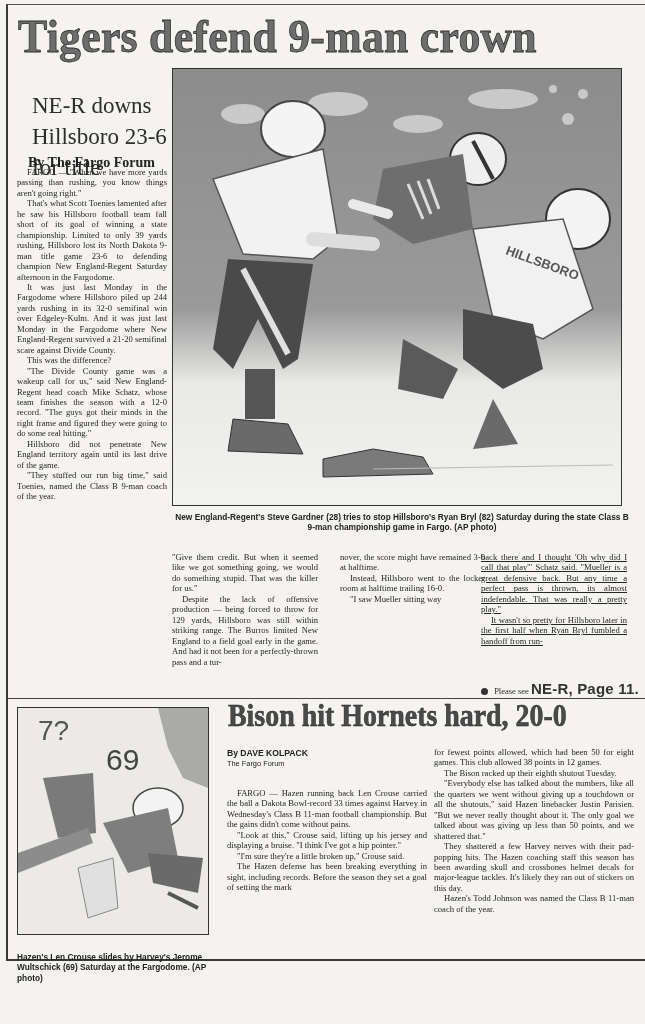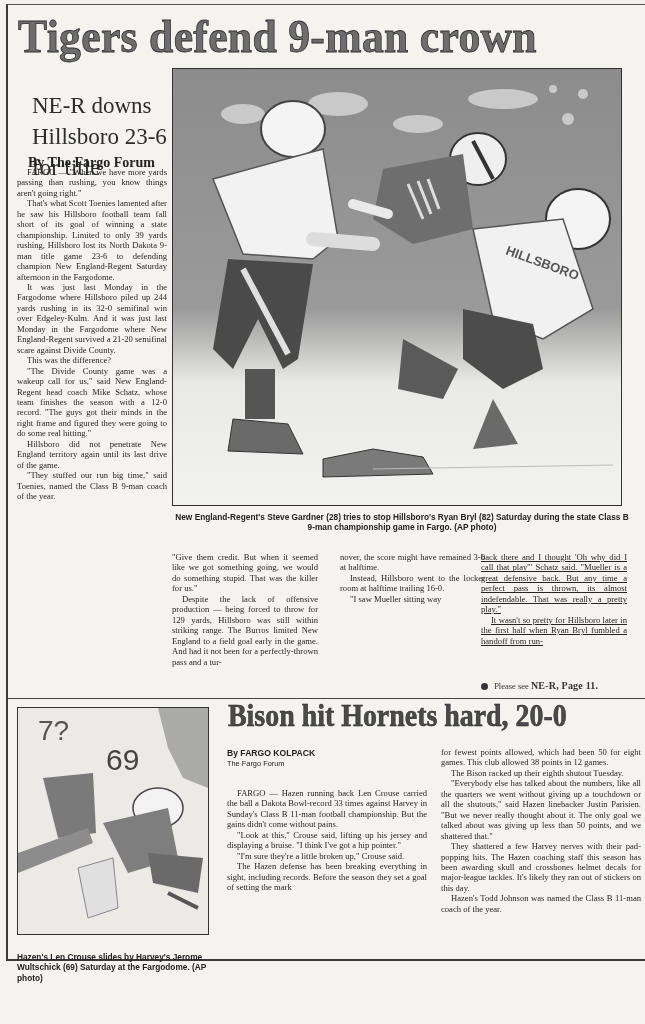--- a/index.html
+++ b/index.html
@@ -37,21 +37,21 @@
     border: 1.5px solid #333; background: #9a9a9a; overflow: hidden;
   }
   .caption-main {
     position: absolute; left: 172px; top: 512px; width: 460px;
     font-family: "Liberation Sans", sans-serif; font-weight: bold;
     font-size: 8.3px; line-height: 10px; color: #222; text-align: center;
   }
   .see-also {
     position: absolute; left: 481px; top: 680px; font-size: 8.5px; color: #333;
   }
-  .see-also b { font-family: Liberation Serif, serif; font-size: 10px; letter-spacing: 0.2px; }
+  .see-also b { font-family: Liberation Sans, sans-serif; font-size: 15px; letter-spacing: 0.2px; }
   .see-also .bullet { display: inline-block; width: 7px; height: 7px; border-radius: 50%; background: #333; margin-right: 4px; vertical-align: -1px; }
   .divider-h { position: absolute; height: 0; border-top: 1.5px solid #444; }
   .headline2 {
     position: absolute; left: 228px; top: 698px; margin: 0; font-weight: bold;
     font-size: 31px; line-height: 36px; color: #4a4a4a; -webkit-text-stroke: 0.5px #222;
     transform: scaleX(0.9); transform-origin: left top; white-space: nowrap;
   }
   .byline2 { position: absolute; left: 227px; top: 748px; font-family: "Liberation Sans", sans-serif; color: #222; }
   .byline2 .name { font-size: 8.6px; font-weight: bold; display: block; line-height: 11px; }
   .byline2 .org { font-size: 7.4px; display: block; line-height: 10px; }
@@ -180,31 +180,31 @@
     <ellipse cx="140" cy="100" rx="25" ry="20" fill="#f3f3f3" stroke="#444" stroke-width="1.5"></ellipse>
     <path d="M85 115 L150 100 L160 150 L110 165 Z" fill="#7e7e7e"></path>
     <path d="M130 145 L185 150 L180 185 L135 175 Z" fill="#6a6a6a"></path>
     <path d="M150 185 L180 200" stroke="#555" stroke-width="4"></path>
     <path d="M60 160 L95 150 L100 200 L70 210 Z" fill="#e0e0e0" stroke="#888"></path>
   </svg>
 </div>
 
 <h2 class="headline2">Bison hit Hornets hard, 20-0</h2>
 <div class="byline2">
-  <span class="name">By FARGO KOLPACK</span>
+  <span class="name">By DAVE KOLPACK</span>
   <span class="org">The Fargo Forum</span>
 </div>
 
 <div class="col" style="left:227px; top:788px; width:200px;">
-  <p>FARGO — Hazen running back Len Crouse carried the ball a Dakota Bowl-record 33 times against Harvey in Sunday's Class B 11-man football championship. But the gains didn't come without pains.</p>
+  <p>FARGO — Hazen running back Len Crouse carried the ball a Dakota Bowl-record 33 times against Harvey in Wednesday's Class B 11-man football championship. But the gains didn't come without pains.</p>
   <p>"Look at this," Crouse said, lifting up his jersey and displaying a bruise. "I think I've got a hip pointer."</p>
   <p>"I'm sure they're a little broken up," Crouse said.</p>
   <p>The Hazen defense has been breaking everything in sight, including records. Before the season they set a goal of setting the mark</p>
 </div>
-<div class="col" style="left:434px; top:747px; width:200px;margin-left:7px;">
+<div class="col" style="left:434px; top:747px; width:200px;">
   <p style="text-indent:0">for fewest points allowed, which had been 50 for eight games. This club allowed 38 points in 12 games.</p>
   <p>The Bison racked up their eighth shutout Tuesday.</p>
   <p>"Everybody else has talked about the numbers, like all the quarters we went without giving up a touchdown or all the shutouts," said Hazen linebacker Justin Parisien. "But we never really thought about it. The only goal we talked about was giving up less than 50 points, and we shattered that."</p>
   <p>They shattered a few Harvey nerves with their pad-popping hits. The Hazen coaching staff this season has been awarding skull and crossbones helmet decals for major-league tackles. It's likely they ran out of stickers on this day.</p>
   <p>Hazen's Todd Johnson was named the Class B 11-man coach of the year.</p>
 </div>
 
 <div class="caption-2">Hazen's Len Crouse slides by Harvey's Jerome Wultschick (69) Saturday at the Fargodome. (AP photo)</div>
 
 <div class="next-headline-strip">

